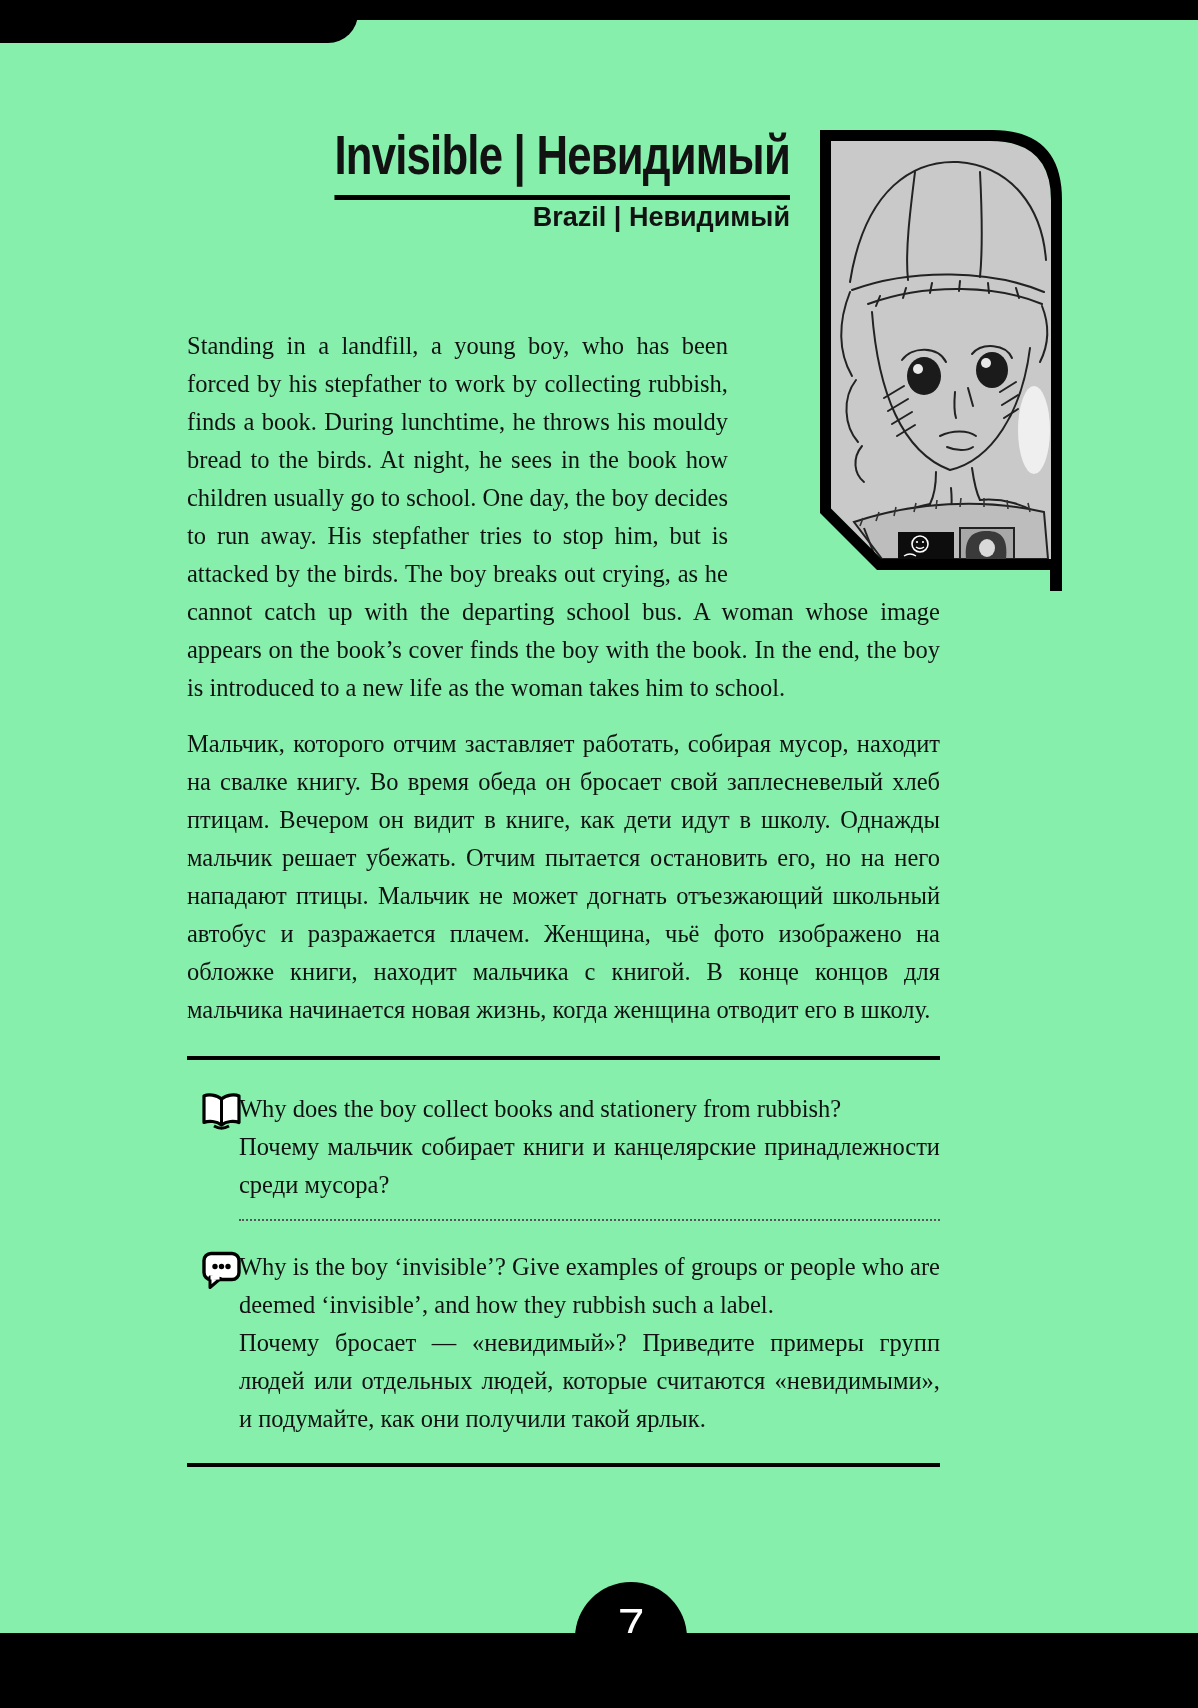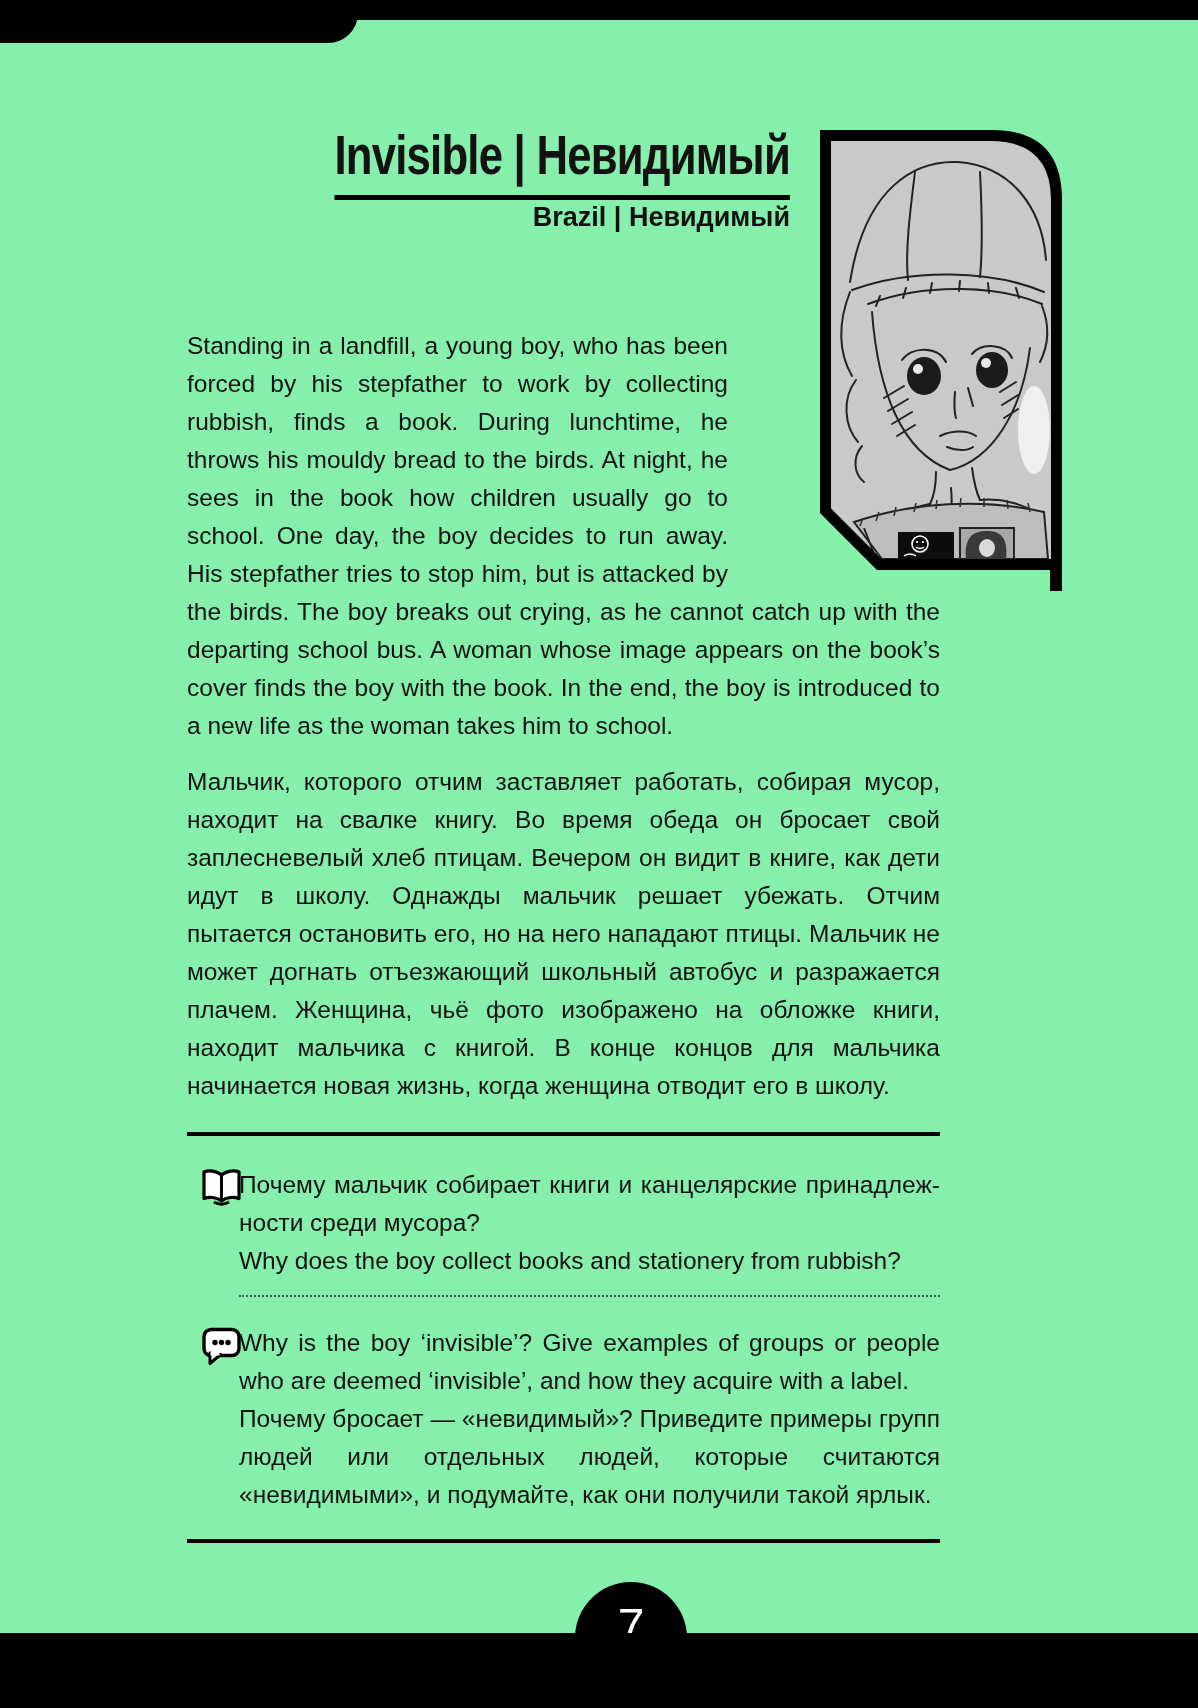--- a/index.html
+++ b/index.html
@@ -26,21 +26,21 @@
     border-bottom:5px solid #000;padding-bottom:10px;white-space:nowrap;
     transform:scaleX(0.78);transform-origin:100% 0;
   }
   .byline{margin-top:10px;font-size:27px;line-height:34px;}
   .origin{font-size:27px;font-weight:bold;line-height:34px;}
   
   .illustration{position:absolute;left:820px;top:130px;width:242px;height:465px;}
   
   .body-col{
     position:absolute;top:327px;left:187px;width:753px;
-    font-size:24.5px;line-height:38px;text-align:justify;
+    font-size:24.5px;line-height:38px;text-align:justify;font-family:Liberation Serif, serif;
   }
   .img-spacer{float:right;width:212px;height:266px;}
   .para{margin:0;}
   .para-ru{margin:18px 0 0 0;}
   .rule{border:none;border-top:4px solid #000;margin:27px 0 0 0;}
   .question{position:relative;padding-left:52px;margin-top:30px;}
   .q-icon{position:absolute;left:14px;top:3px;width:41px;height:38px;}
   .dotted{border:none;border-top:2px dotted #555;margin:15px 0 0 52px;}
   .q2{margin-top:27px;}
   .rule2{margin-top:25px;}
@@ -137,36 +137,36 @@
     <p class="para para-ru">Мальчик, которого отчим заставляет работать, собирая мусор, находит на свалке книгу. Во время обеда он бросает свой заплес­невелый хлеб птицам. Вечером он видит в книге, как дети идут в школу. Однажды мальчик решает убежать. Отчим пытается оста­новить его, но на него нападают птицы. Мальчик не может догнать отъезжающий школьный автобус и разражается плачем. Женщина, чьё фото изображено на обложке книги, находит мальчика с книгой. В конце концов для мальчика начинается новая жизнь, когда женщина отводит его в школу.</p>
 
     <hr class="rule">
 
     <div class="question">
       <svg class="q-icon" viewBox="0 0 41 38">
         <path d="M20.5,6 C15.5,1.5 7,1 3,3 V29.5 C8,27.5 15.5,28 20.5,32 C25.5,28 33,27.5 38,29.5 V3 C34,1 25.5,1.5 20.5,6 Z" fill="#fff" stroke="#000" stroke-width="3.2" stroke-linejoin="round"></path>
         <line x1="20.5" y1="6" x2="20.5" y2="32" stroke="#000" stroke-width="3"></line>
         <path d="M13,33 Q20.5,37.5 28,33" fill="none" stroke="#000" stroke-width="3"></path>
       </svg>
+      <div>Why does the boy collect books and stationery from rubbish?</div>
       <div>Почему мальчик собирает книги и канцелярские принадлеж­ности среди мусора?</div>
-      <div>Why does the boy collect books and stationery from rubbish?</div>
     </div>
 
     <hr class="dotted">
 
     <div class="question q2">
       <svg class="q-icon" viewBox="0 0 41 38">
         <rect x="3" y="2.5" width="35" height="26" rx="7" fill="#fff" stroke="#000" stroke-width="3.4"></rect>
         <path d="M9,26 L9,36.5 L19.5,27.5 Z" fill="#fff" stroke="#000" stroke-width="3" stroke-linejoin="round"></path>
         <rect x="9.5" y="24.5" width="9" height="4" fill="#fff"></rect>
         <circle cx="14" cy="15.5" r="2.7" fill="#000"></circle>
         <circle cx="20.5" cy="15.5" r="2.7" fill="#000"></circle>
         <circle cx="27" cy="15.5" r="2.7" fill="#000"></circle>
       </svg>
-      <div>Why is the boy ‘invisible’? Give examples of groups or people who are deemed ‘invisible’, and how they acquire with a label.</div>
+      <div>Why is the boy ‘invisible’? Give examples of groups or people who are deemed ‘invisible’, and how they rubbish such a label.</div>
       <div>Почему бросает — «невидимый»? Приведите примеры групп людей или отдельных людей, которые считаются «невидимы­ми», и подумайте, как они получили такой ярлык.</div>
     </div>
 
     <hr class="rule rule2">
   </div>
 
   <div class="page-circle">
     <span>7</span>
   </div>
   <div class="bottom-band"></div>

